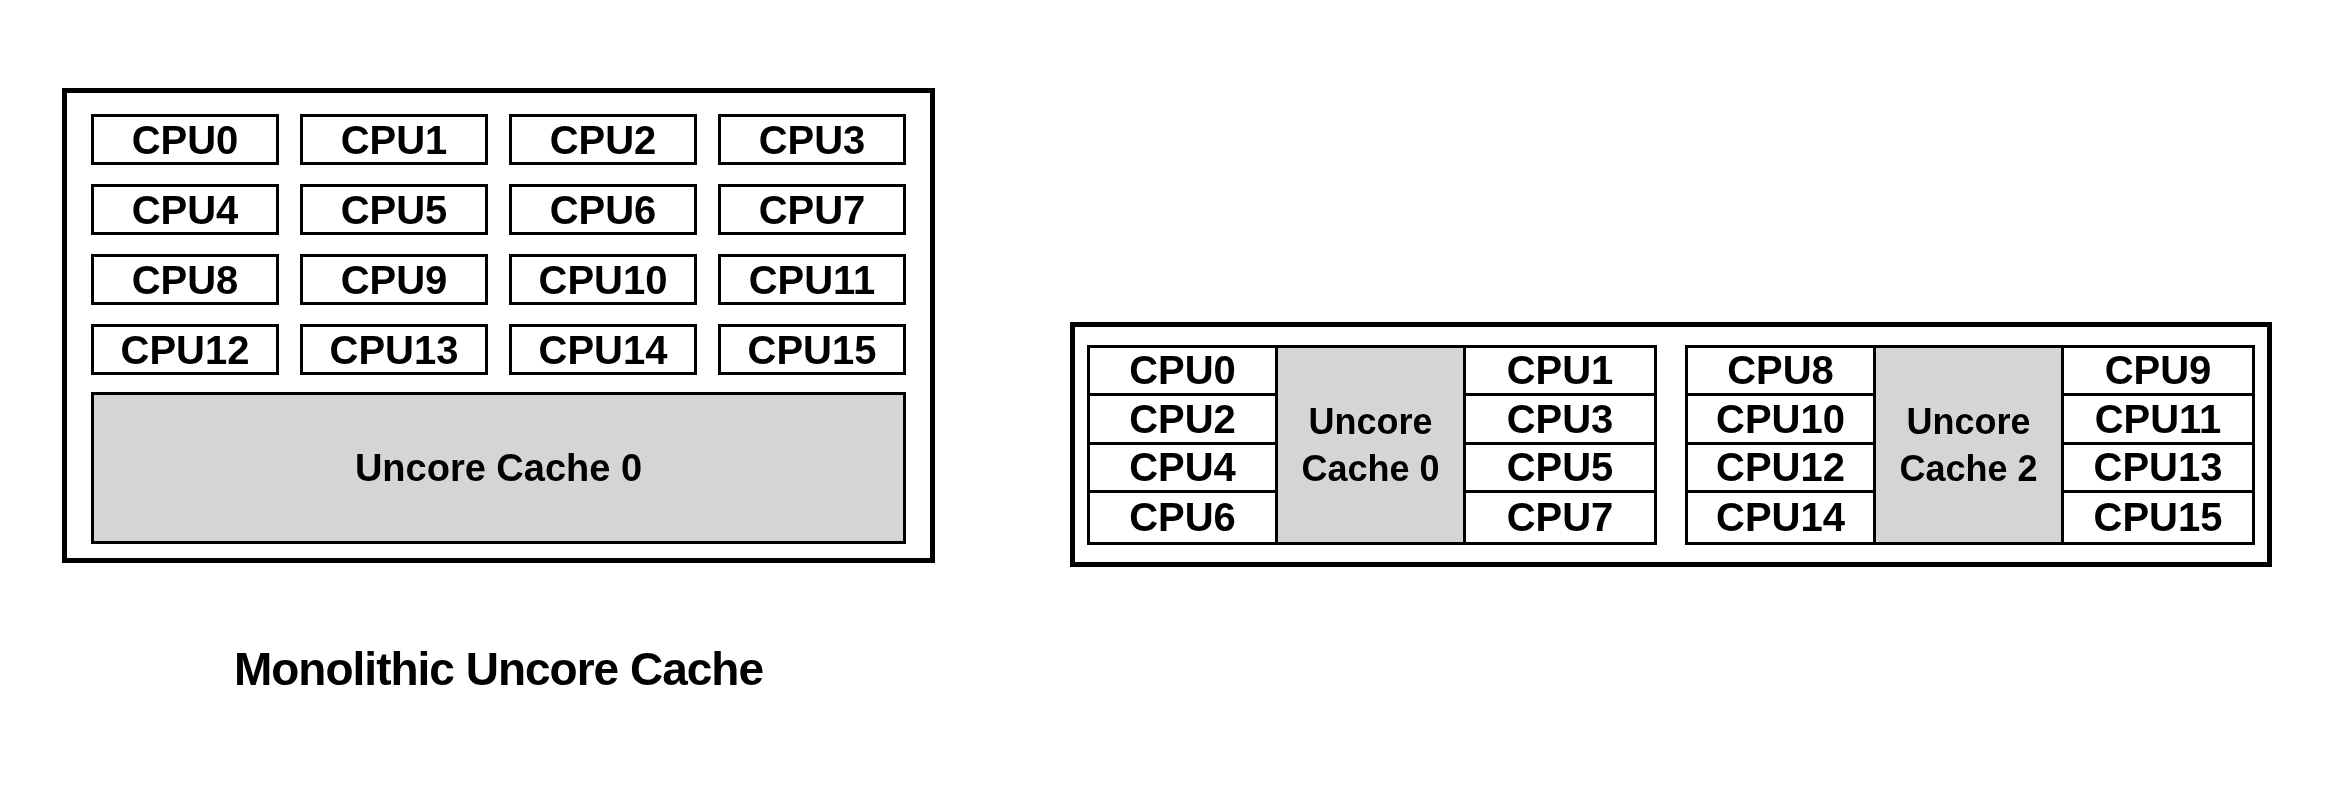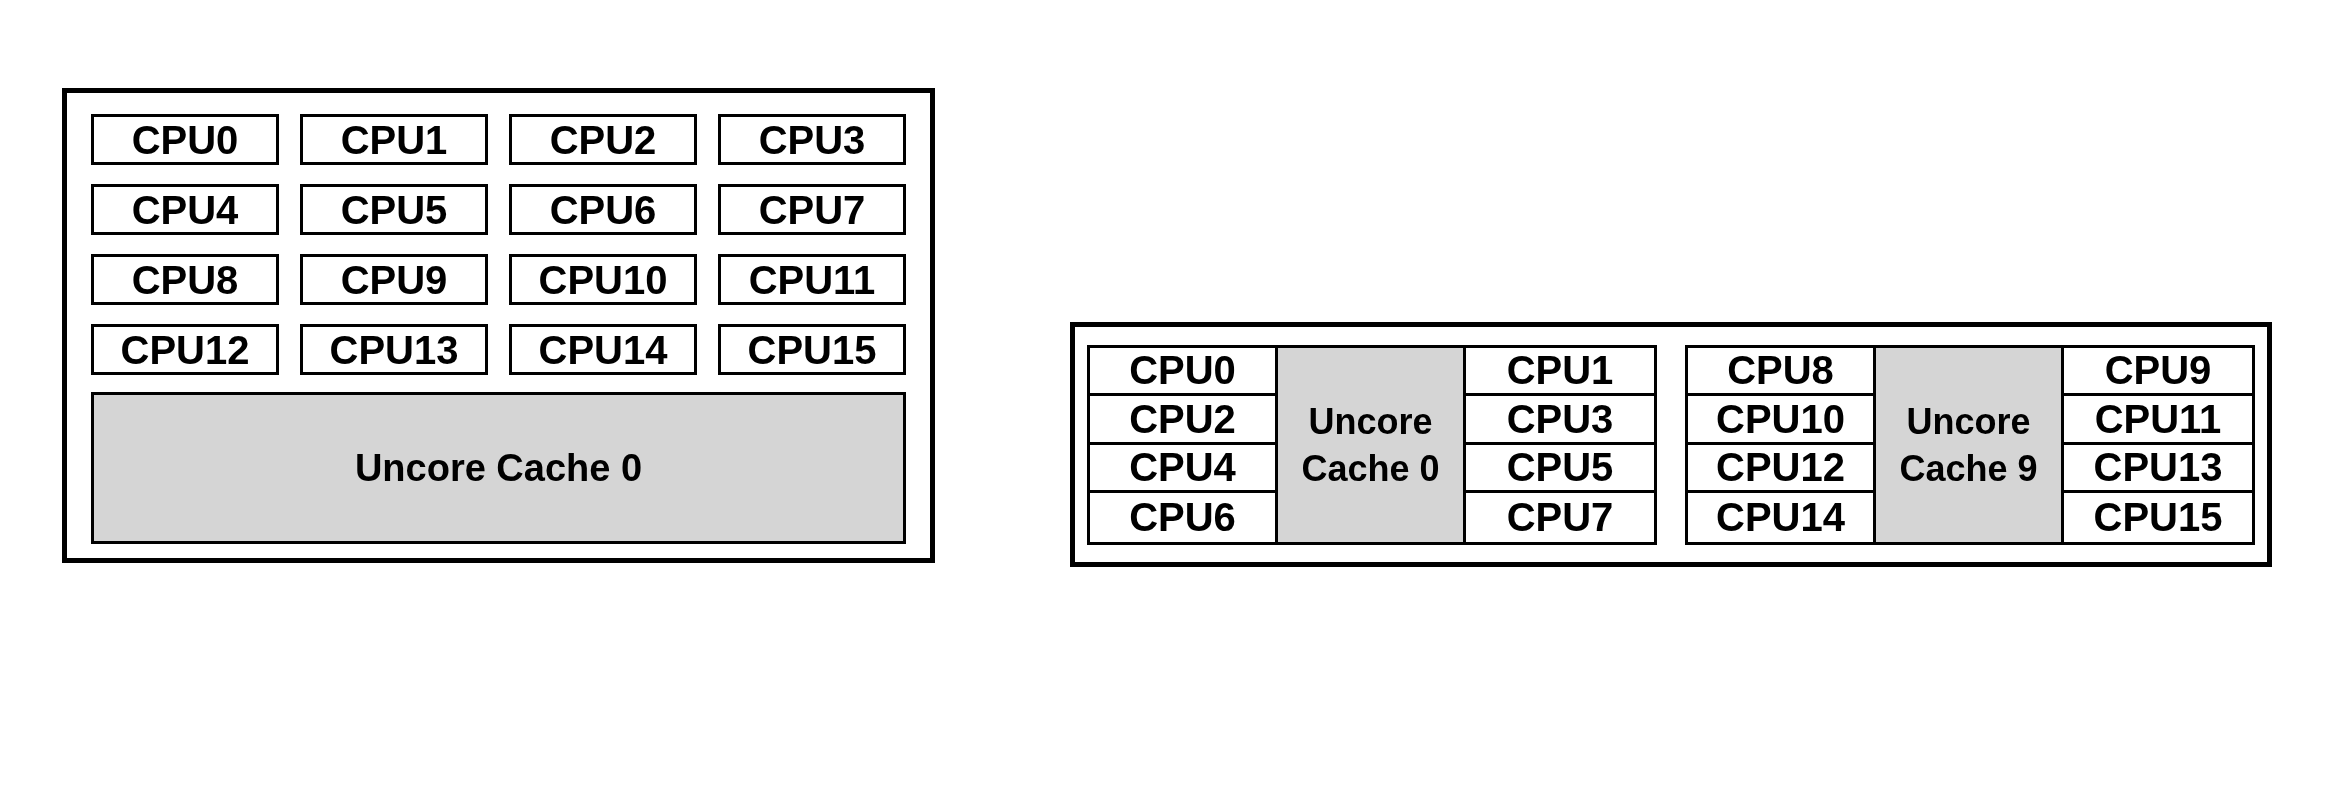--- a/index.html
+++ b/index.html
@@ -154,20 +154,21 @@
       <div class="cpu-cell">CPU9</div>
       <div class="cpu-cell">CPU10</div>
       <div class="cpu-cell">CPU11</div>
       <div class="cpu-cell">CPU12</div>
       <div class="cpu-cell">CPU13</div>
       <div class="cpu-cell">CPU14</div>
       <div class="cpu-cell">CPU15</div>
     </div>
     <div class="mono-cache">Uncore Cache 0</div>
   </div>
+  <div class="caption mono">Monolithic Uncore Cache</div>
 
   <div class="split-box">
 
     <div class="split-group">
       <div class="split-col left-col">
         <div class="split-row">CPU0</div>
         <div class="split-row">CPU2</div>
         <div class="split-row">CPU4</div>
         <div class="split-row">CPU6</div>
       </div>
@@ -183,21 +184,21 @@
     </div>
 
     <div class="split-group">
       <div class="split-col left-col">
         <div class="split-row">CPU8</div>
         <div class="split-row">CPU10</div>
         <div class="split-row">CPU12</div>
         <div class="split-row">CPU14</div>
       </div>
       <div class="split-cache">
-        <div class="wrap-constrain">Uncore Cache 9</div>
+        <div class="wrap-constrain">Uncore Cache 2</div>
       </div>
       <div class="split-col right-col">
         <div class="split-row">CPU9</div>
         <div class="split-row">CPU11</div>
         <div class="split-row">CPU13</div>
         <div class="split-row">CPU15</div>
       </div>
     </div>
 
   </div>

